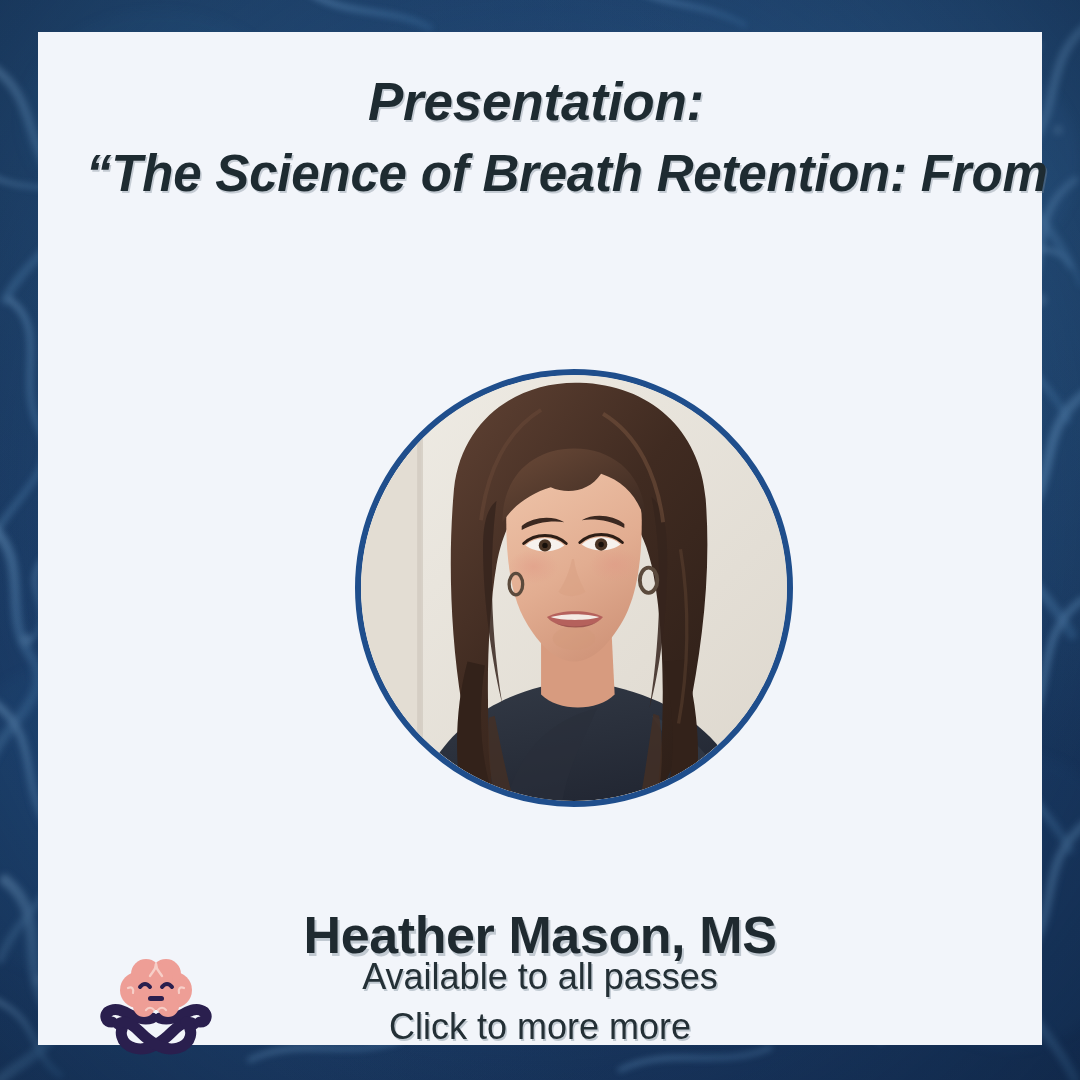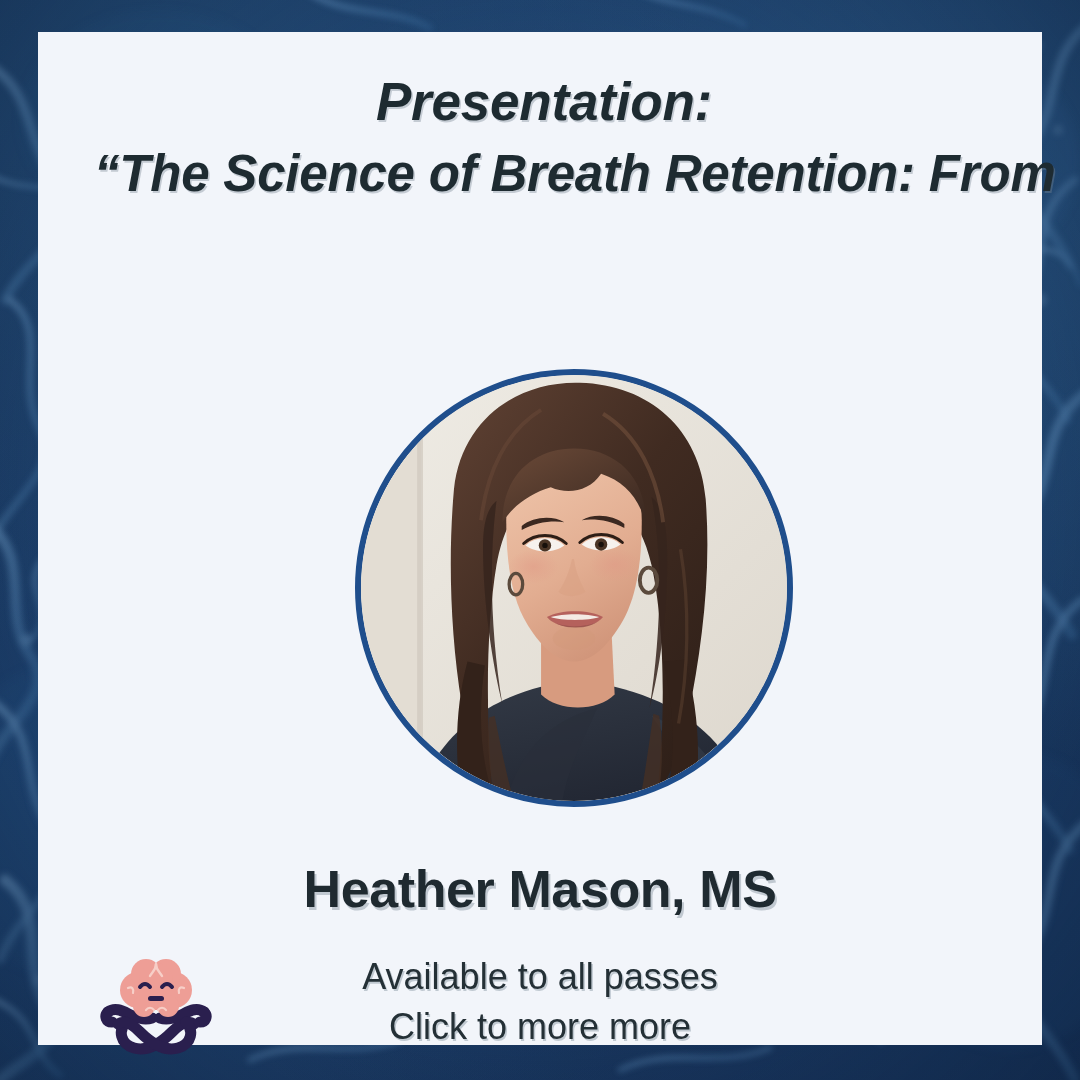--- a/index.html
+++ b/index.html
@@ -52,21 +52,21 @@
     width: 1004px;
     height: 1013px;
     background: #f2f5fa;
     box-sizing: border-box;
     padding: 0;
   }
 
   
   .title {
     position: absolute;
-    left: 56px;
+    left: 48px;
     top: 34px;
     width: 900px;
     text-align: center;
     font-weight: 700;
     font-style: italic;
     font-size: 53px;
     line-height: 72px;
     letter-spacing: -.2px;
     color: #1e2b31;
     text-shadow: 1.5px 2px 0 rgba(120,135,148,.38);
@@ -87,21 +87,21 @@
     box-sizing: border-box;
     overflow: hidden;
     background: #e9e4dd;
   }
   .portrait-svg { display: block; width: 100%; height: 100%; }
 
   
   .speaker-name {
     position: absolute;
     left: 52px;
-    top: 826px;
+    top: 872px;
     width: 900px;
     text-align: center;
     font-weight: 700;
     font-size: 52px;
     line-height: 62px;
     letter-spacing: -.4px;
     color: #1f2a30;
     text-shadow: 2px 2.5px 0 rgba(120,135,148,.40);
   }
 

